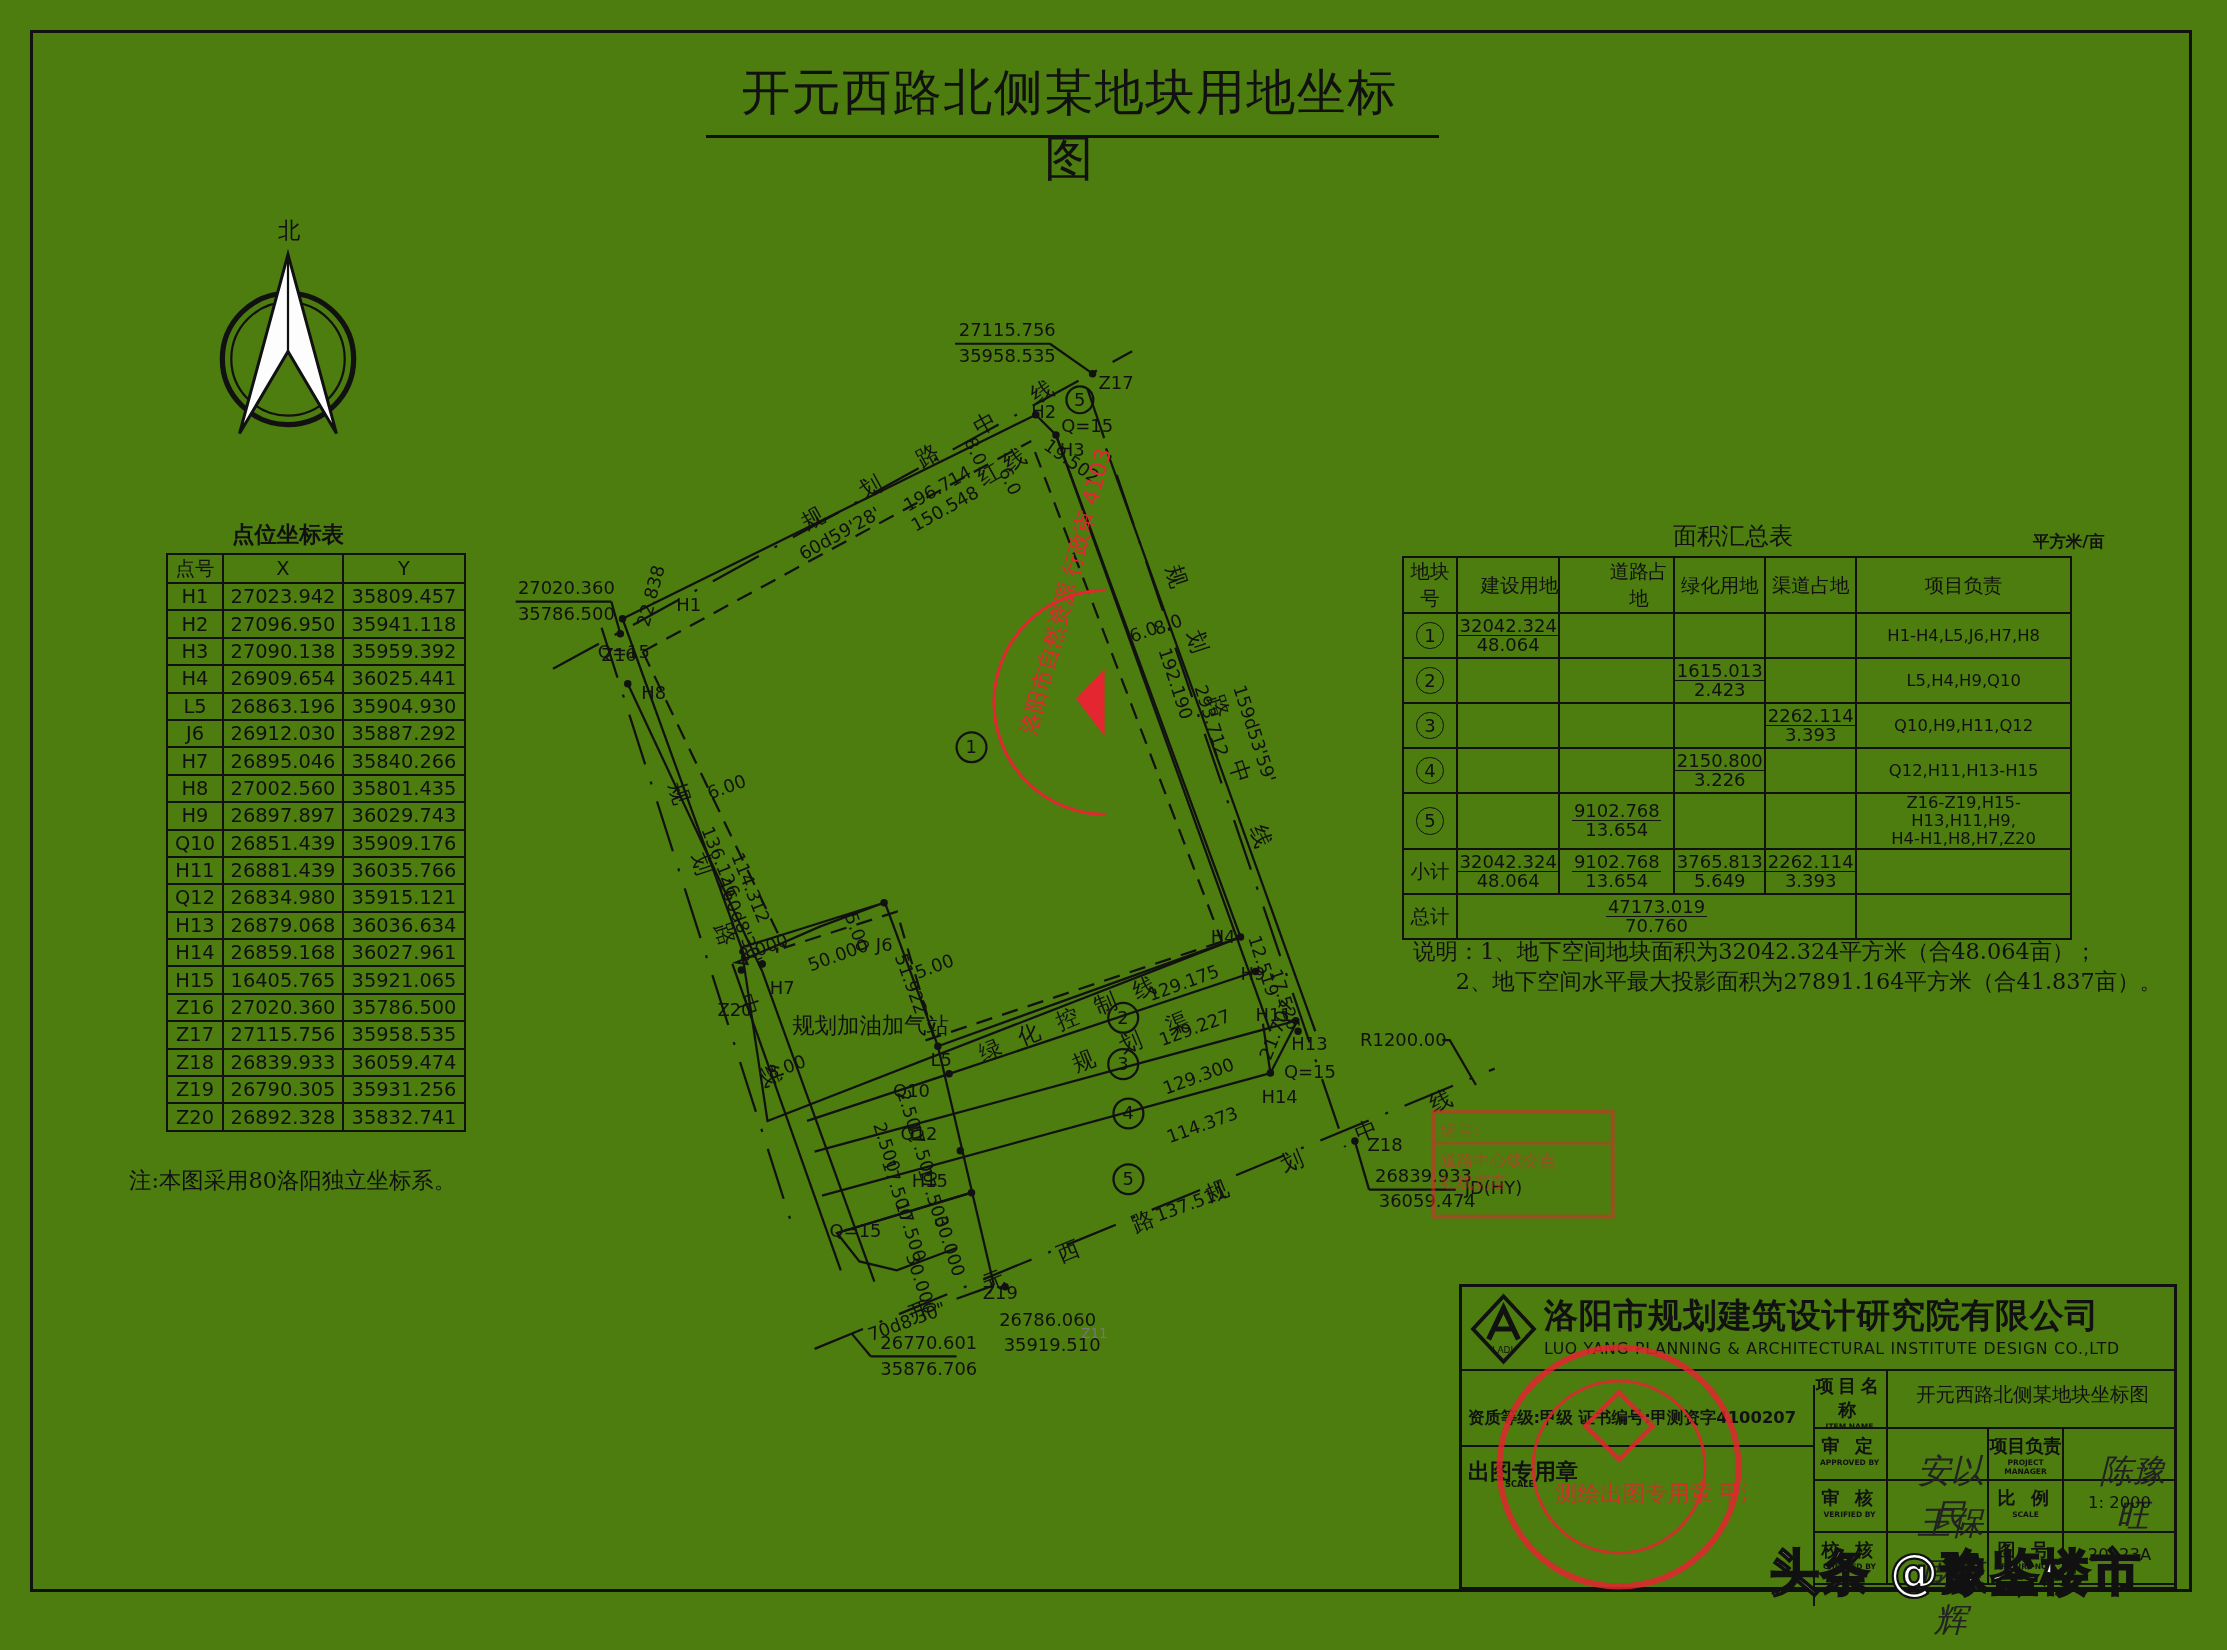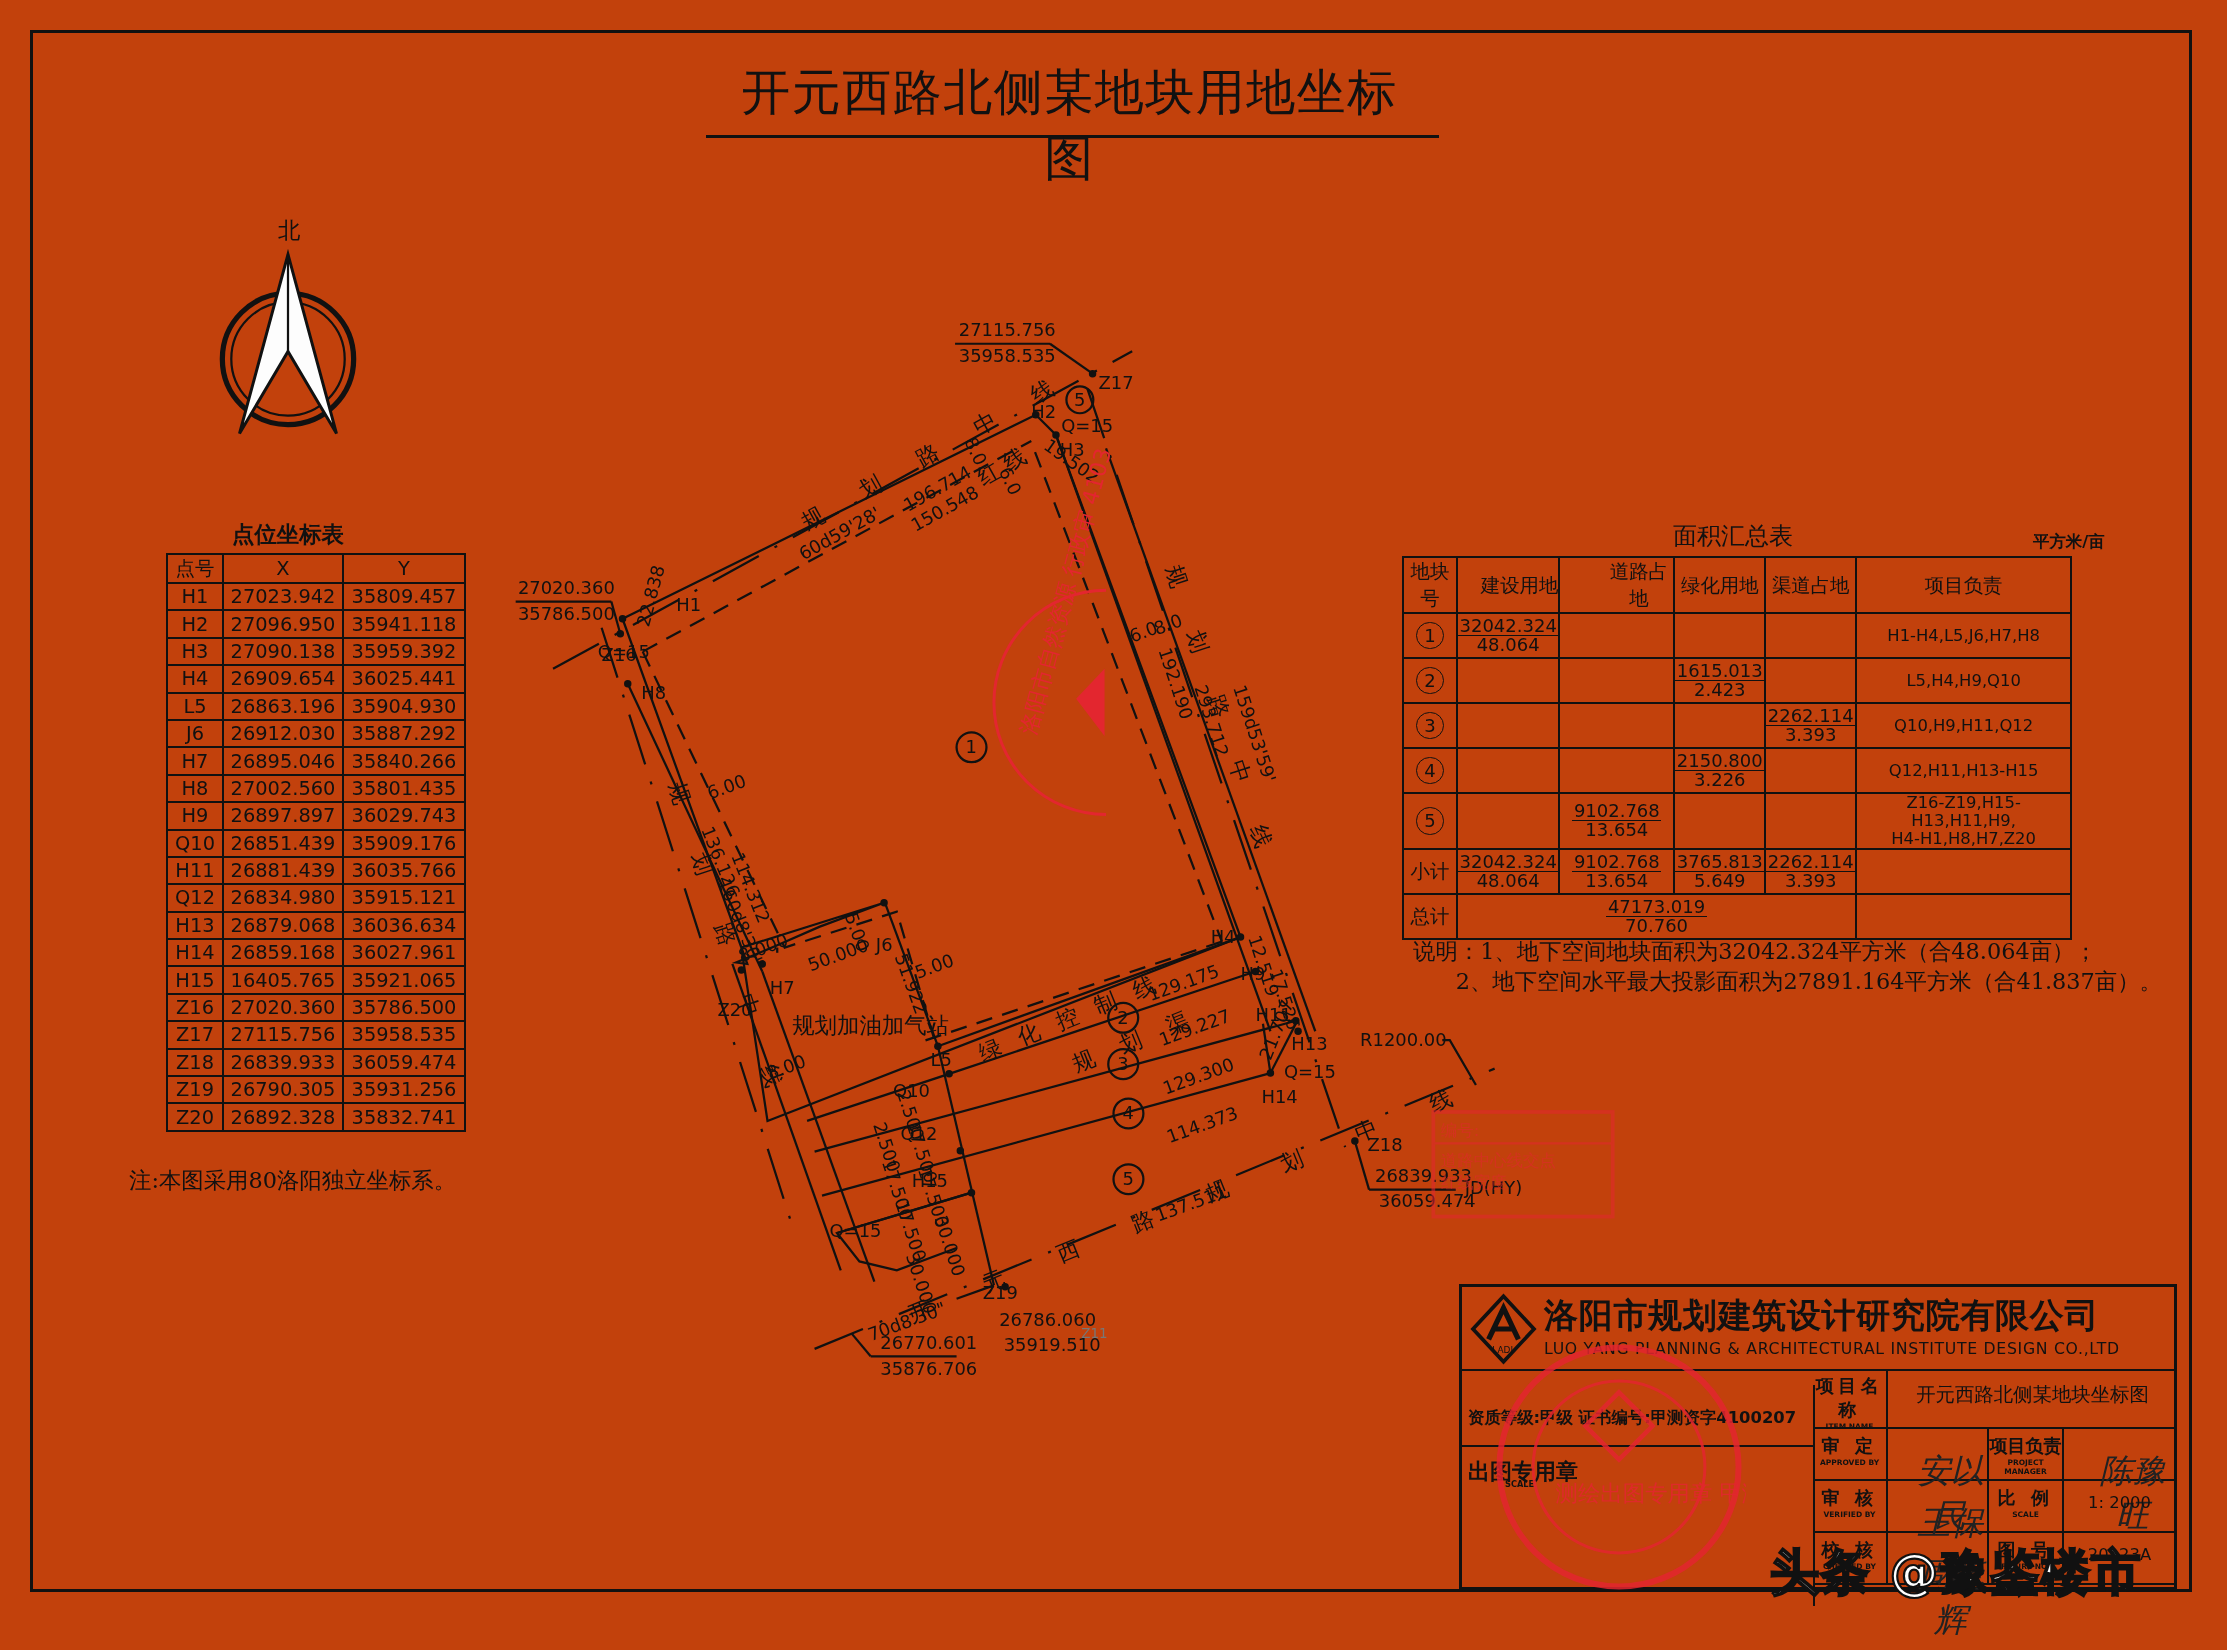--- a/index.html
+++ b/index.html
@@ -1,17 +1,17 @@
 <!DOCTYPE html>
 <html style="font-size:12px"><head>
 <meta charset="utf-8">
 <style>
   html,body{margin:0;padding:0;background:#e9e9e9;}
   body{width:2227px;height:1650px;position:relative;overflow:hidden;font-family:"DejaVu Sans","Liberation Sans",sans-serif;color:#111;}
-  .sheet{position:absolute;left:0;top:0;width:2227px;height:1650px;background:#c2410c;}
+  .sheet{position:absolute;left:0;top:0;width:2227px;height:1650px;background:#4d7c0f;}
   .frame{position:absolute;left:30px;top:30px;width:2162px;height:1562px;border:3.7px solid #111;box-sizing:border-box;}
   .title{position:absolute;left:718px;top:60px;width:703px;text-align:center;font-size:49px;font-family:"DejaVu Serif","Liberation Serif",serif;letter-spacing:1.5px;}
   .title-rule{position:absolute;left:706px;top:135px;width:733px;height:3px;background:#111;}
   .north-label{position:absolute;left:278px;top:215px;font-size:22.4px;}
   .north{position:absolute;left:217px;top:247px;}
   
   .ctitle{position:absolute;left:232px;top:519px;font-size:22.4px;font-weight:bold;}
   table{border-collapse:collapse;}
   .coord{position:absolute;left:142px;top:553px;font-size:19.4px;margin-left:24px;}
   .coord td,.coord th{border:2.2px solid #111;text-align:center;height:25.4px;padding:0;font-weight:normal;}

